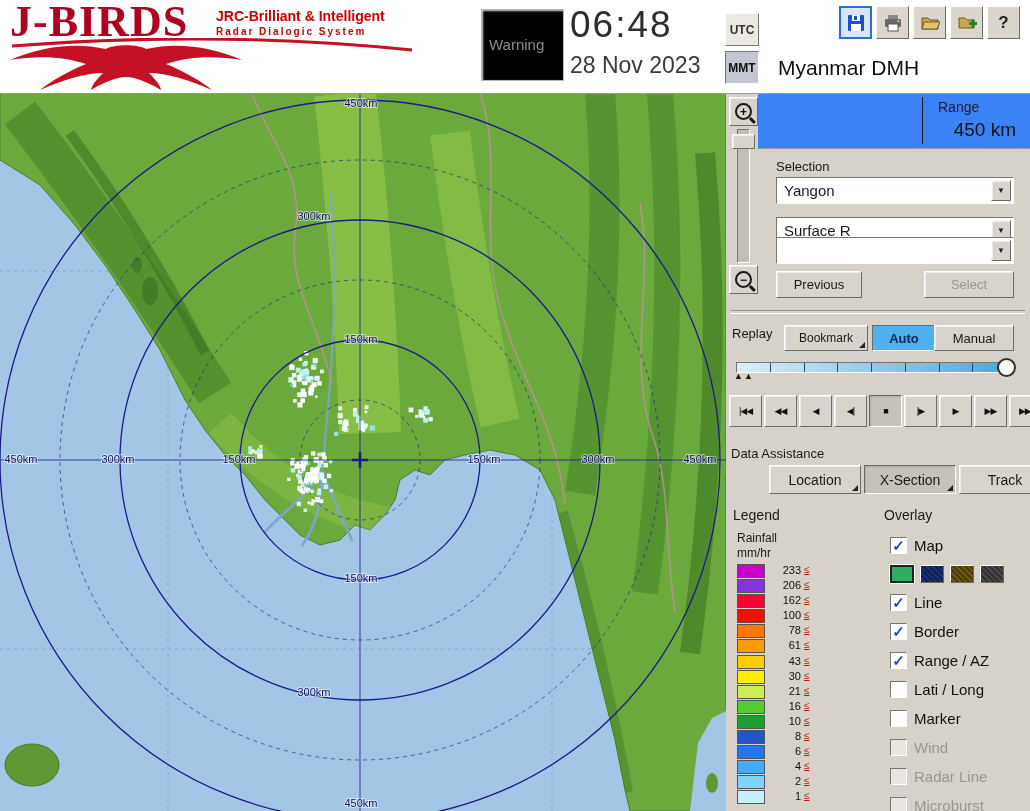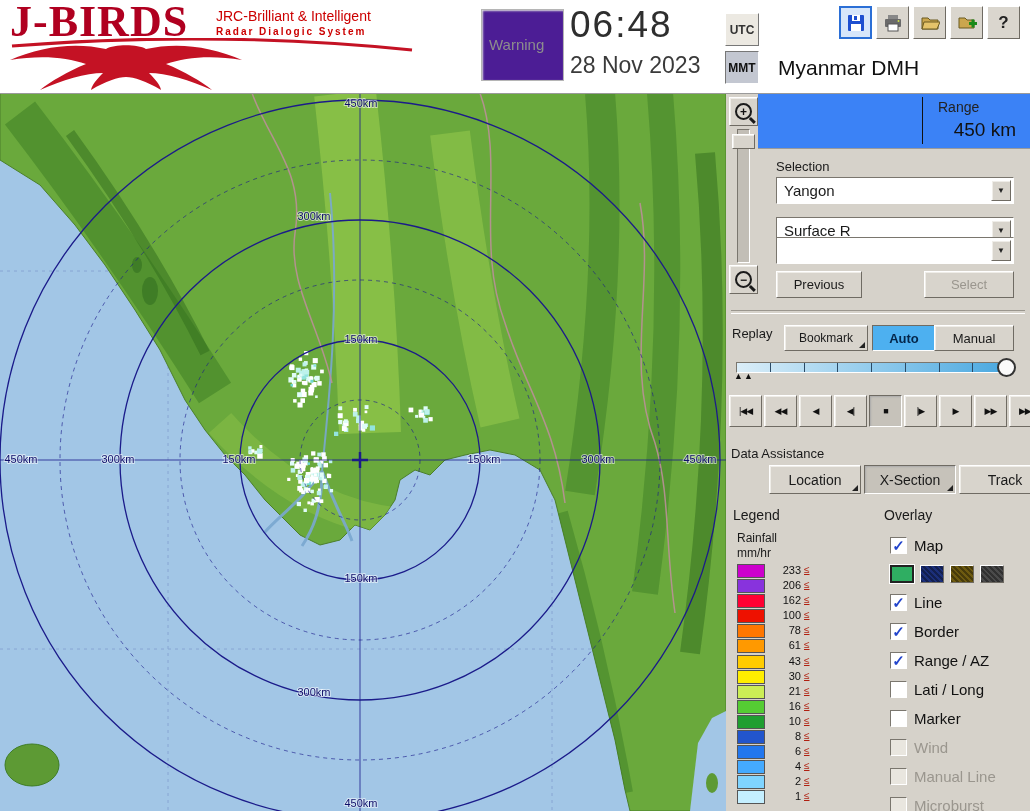--- a/index.html
+++ b/index.html
@@ -4,24 +4,24 @@
 <style>
   html,body{margin:0;padding:0;}
   body{width:1030px;height:811px;position:relative;overflow:hidden;
        font-family:"Liberation Sans",sans-serif;background:#fff;color:#1a1a1a;}
 
   
   #header{position:absolute;left:0;top:0;width:1030px;height:93px;background:#fff;
           border-bottom:1px solid #9a9a9a;z-index:5;}
   #logo-title{position:absolute;left:10px;top:-4px;font-family:"Liberation Serif",serif;
           font-weight:bold;font-size:44px;color:#b00020;letter-spacing:1px;}
-  #logo-sub1{position:absolute;left:216px;top:8px;font-size:14px;font-weight:normal;color:#cc0000;}
+  #logo-sub1{position:absolute;left:216px;top:8px;font-size:14px;font-weight:bold;color:#cc0000;}
   #logo-sub2{position:absolute;left:216px;top:26px;font-size:10px;font-weight:bold;color:#cc0000;letter-spacing:2px;}
   #logo-art{position:absolute;left:6px;top:38px;}
-  #warning-box{position:absolute;left:481px;top:9px;width:81px;height:70px;background:#4c1d95;
+  #warning-box{position:absolute;left:481px;top:9px;width:81px;height:70px;background:#000000;
           border:1px solid #b5b5b5;box-shadow:inset 1px 1px 2px #ddd;}
   #warning-box span{position:absolute;left:7px;top:26px;font-size:15px;color:#8d8d8d;}
   #clock-time{position:absolute;left:570px;top:4px;font-size:37px;color:#2e2e2e;letter-spacing:2px;}
   #clock-date{position:absolute;left:570px;top:52px;font-size:23px;color:#3a3a3a;}
   .tzbtn{position:absolute;left:725px;width:32px;height:31px;font-size:12px;font-weight:bold;
          display:flex;align-items:center;justify-content:center;background:#ece9e2;
          border:1px solid;border-color:#fff #777 #777 #fff;color:#333;}
   #tz-utc{top:13px;}
   #tz-mmt{top:51px;background:#c3c7d1;border-color:#777 #fff #fff #777;color:#111;}
   #toolbar{position:absolute;right:10px;top:6px;display:flex;gap:4px;}
@@ -634,20 +634,20 @@
       <div class="ov-row">
         <div class="ovcb"></div>
         <div class="ovlabel">Marker</div>
       </div>
       <div class="ov-row disabled">
         <div class="ovcb"></div>
         <div class="ovlabel">Wind</div>
       </div>
       <div class="ov-row disabled">
         <div class="ovcb"></div>
-        <div class="ovlabel">Manual Line</div>
+        <div class="ovlabel">Radar Line</div>
       </div>
       <div class="ov-row disabled">
         <div class="ovcb"></div>
         <div class="ovlabel">Microburst</div>
       </div>
     </div>
 </div>
 
 </body></html>

